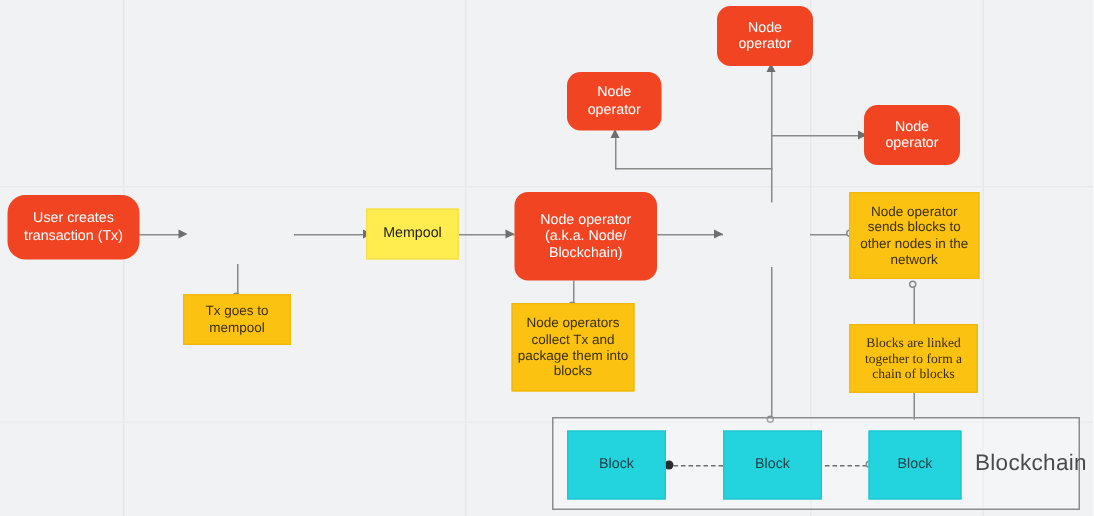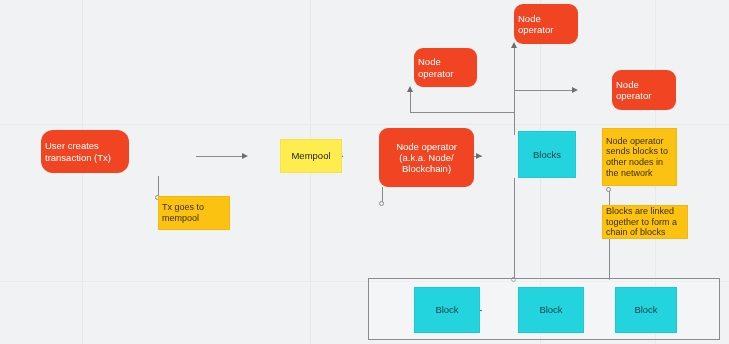--- a/index.html
+++ b/index.html
@@ -30,23 +30,22 @@
     height: 1px;
     background: #e9eaeb;
   }
 
   .node {
     position: absolute;
     box-sizing: border-box;
     display: flex;
     align-items: center;
     justify-content: center;
-    text-align: left;
+    text-align: center;
     line-height: 1.18;
-    margin-left: 36px;
   }
 
   
   .red {
     background: #f04422;
     color: #ffffff;
     border-radius: 9px;
     font-size: 9.5px;
     padding: 2px 4px;
   }
@@ -182,20 +181,21 @@
   <div class="arrowhead arrow-up" style="left:407px; top:86px;"></div>
 
   <div class="ln ln-v" style="left:514px; top:178px; height:100px;"></div>
   <div class="dot-hollow" style="left:511px; top:277px;"></div>
 
   <div class="ln ln-v" style="left:609px; top:189px; height:91px;"></div>
   <div class="dot-hollow" style="left:606px; top:187px;"></div>
 
   <div class="group-box" style="left:368px; top:278px; width:352px; height:62px;"></div>
 
+  <div class="group-label" style="left:650px; top:300px;">Blockchain</div>
 
   <div class="dot-solid" style="left:443px; top:307px;"></div>
   <div class="dashed-h" style="left:449px; top:310px; width:33px;"></div>
 
   <div class="dashed-h" style="left:545px; top:310px; width:33px;"></div>
   <div class="dot-hollow" style="left:577px; top:307px;"></div>
 
   <div class="node cyan" style="left:378px; top:287px; width:66px; height:46px;">
     <span>Block</span>
   </div>
@@ -218,30 +218,30 @@
   <div class="node yellow" style="left:244px; top:139px; width:62px; height:34px;">
     <span>Mempool</span>
   </div>
 
   <div class="node red big" style="left:343px; top:128px; width:95px; height:59px; flex-direction:column;">
     <span>Node operator</span>
     <span>(a.k.a. Node/</span>
     <span>Blockchain)</span>
   </div>
 
-
-  <div class="node cyan" style="left:482px; top:131px; width:58px; height:47px;">
-    <span>Blocks</span>
-  </div>
-
-  <div class="node amber" style="left:566px; top:128px; width:75px; height:58px;">
+  <div class="node amber" style="left:341px; top:202px; width:82px; height:59px;">
+    <span>Node operators collect Tx and package them into blocks</span>
+  </div>
+
+
+  <div class="node amber" style="left:566px; top:128px; width:87px; height:58px;">
     <span>Node operator sends blocks to other nodes in the network</span>
   </div>
 
-  <div class="node amber" style="left:566px; top:205px; width:86px; height:34px;">
+  <div class="node amber" style="left:566px; top:216px; width:86px; height:46px;font-family:Liberation Serif, serif;">
     <span>Blocks are linked together to form a chain of blocks</span>
   </div>
 
   <div class="node red" style="left:378px; top:48px; width:63px; height:39px;">
     <span>Node operator</span>
   </div>
 
   <div class="node red" style="left:478px; top:4px; width:64px; height:40px;">
     <span>Node operator</span>
   </div>

